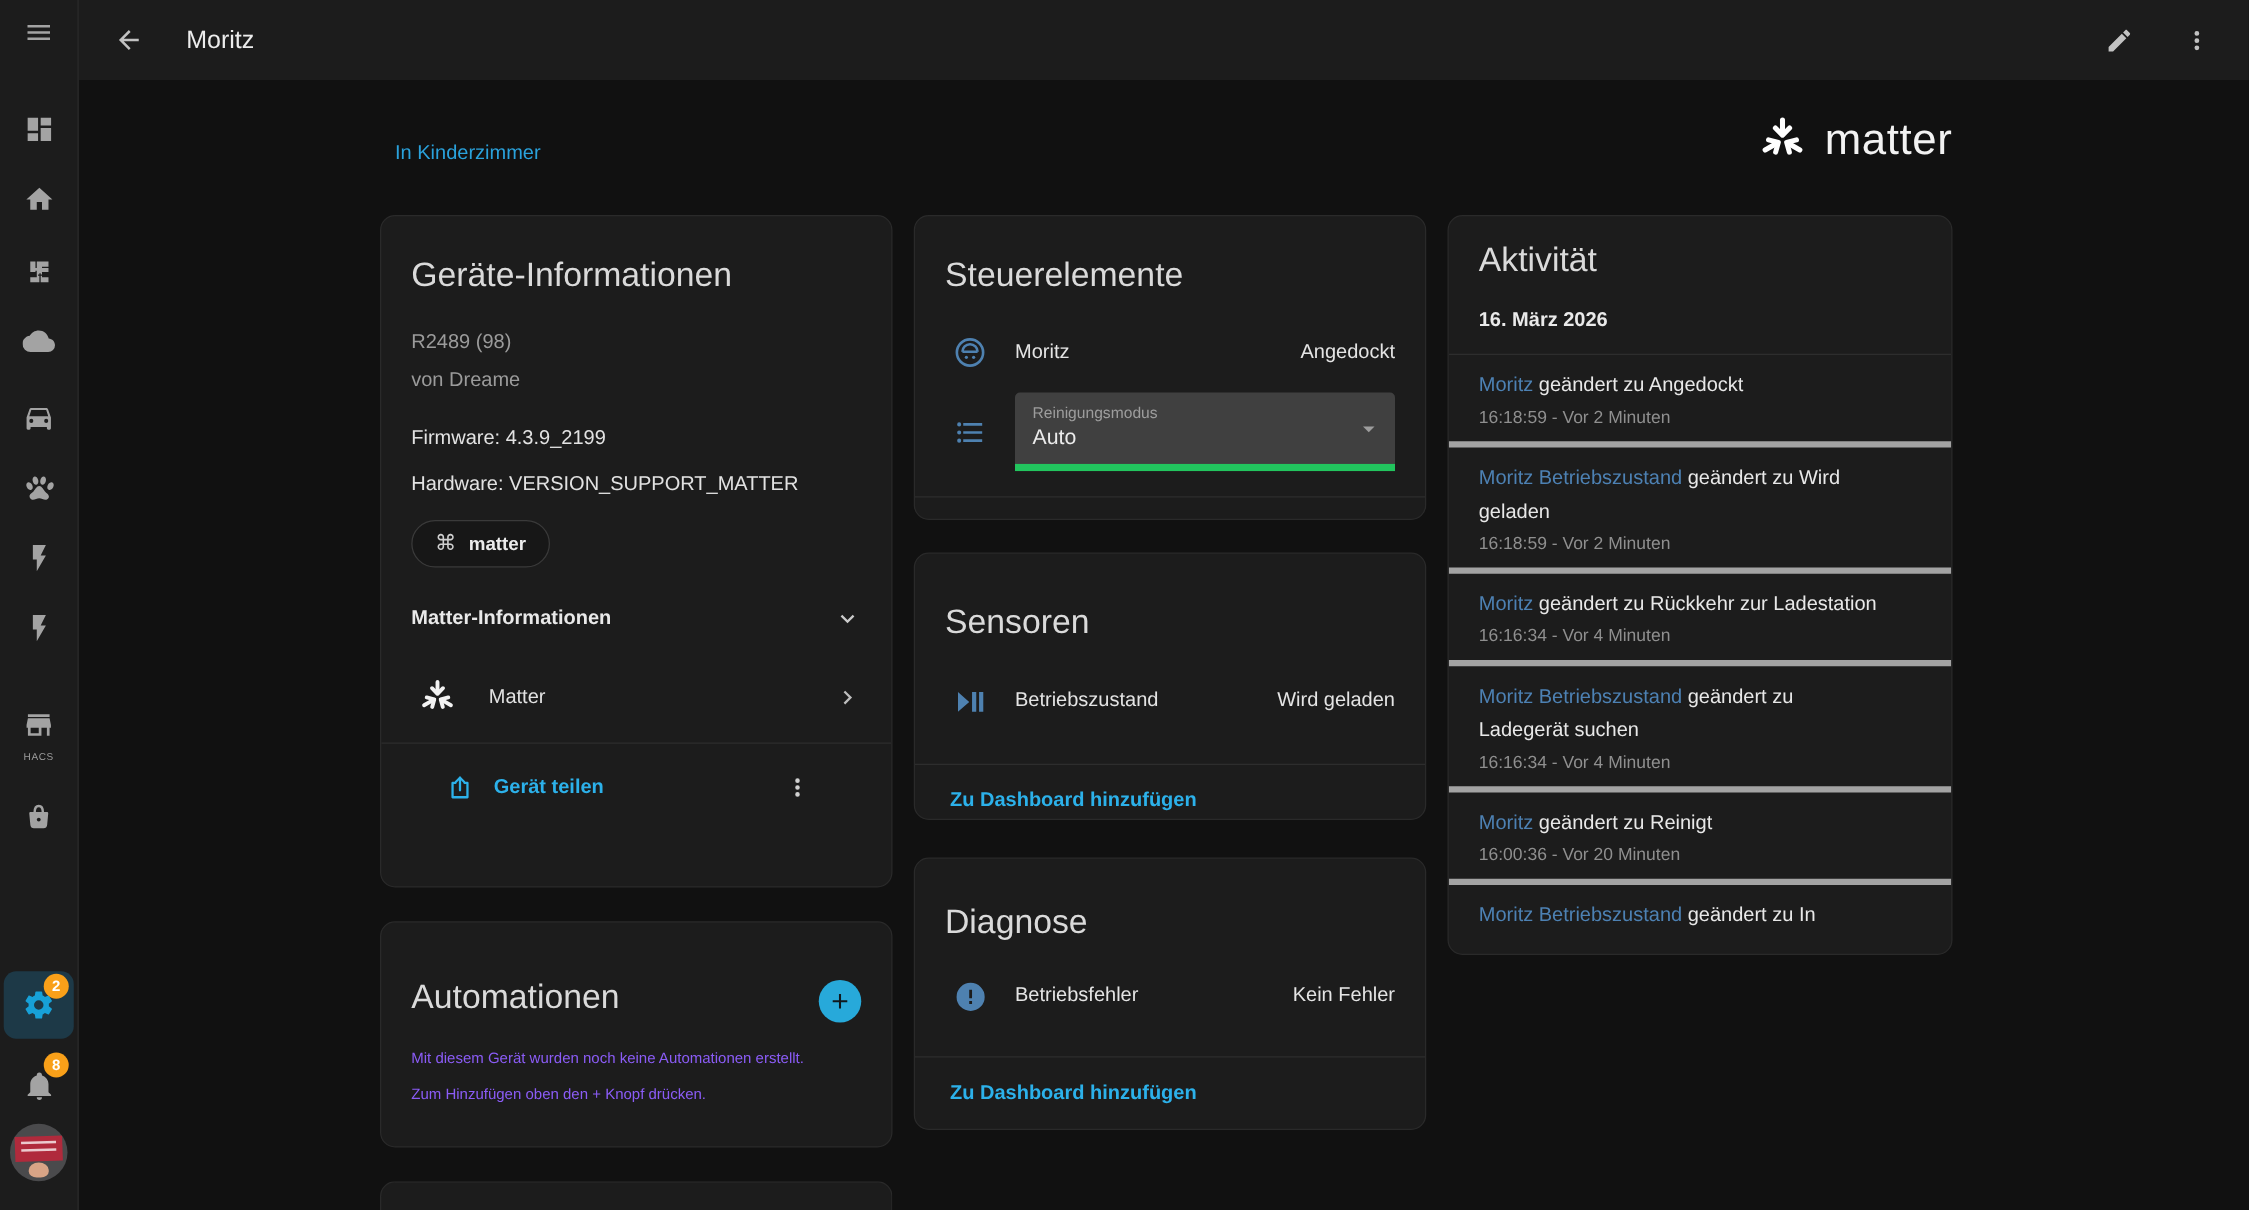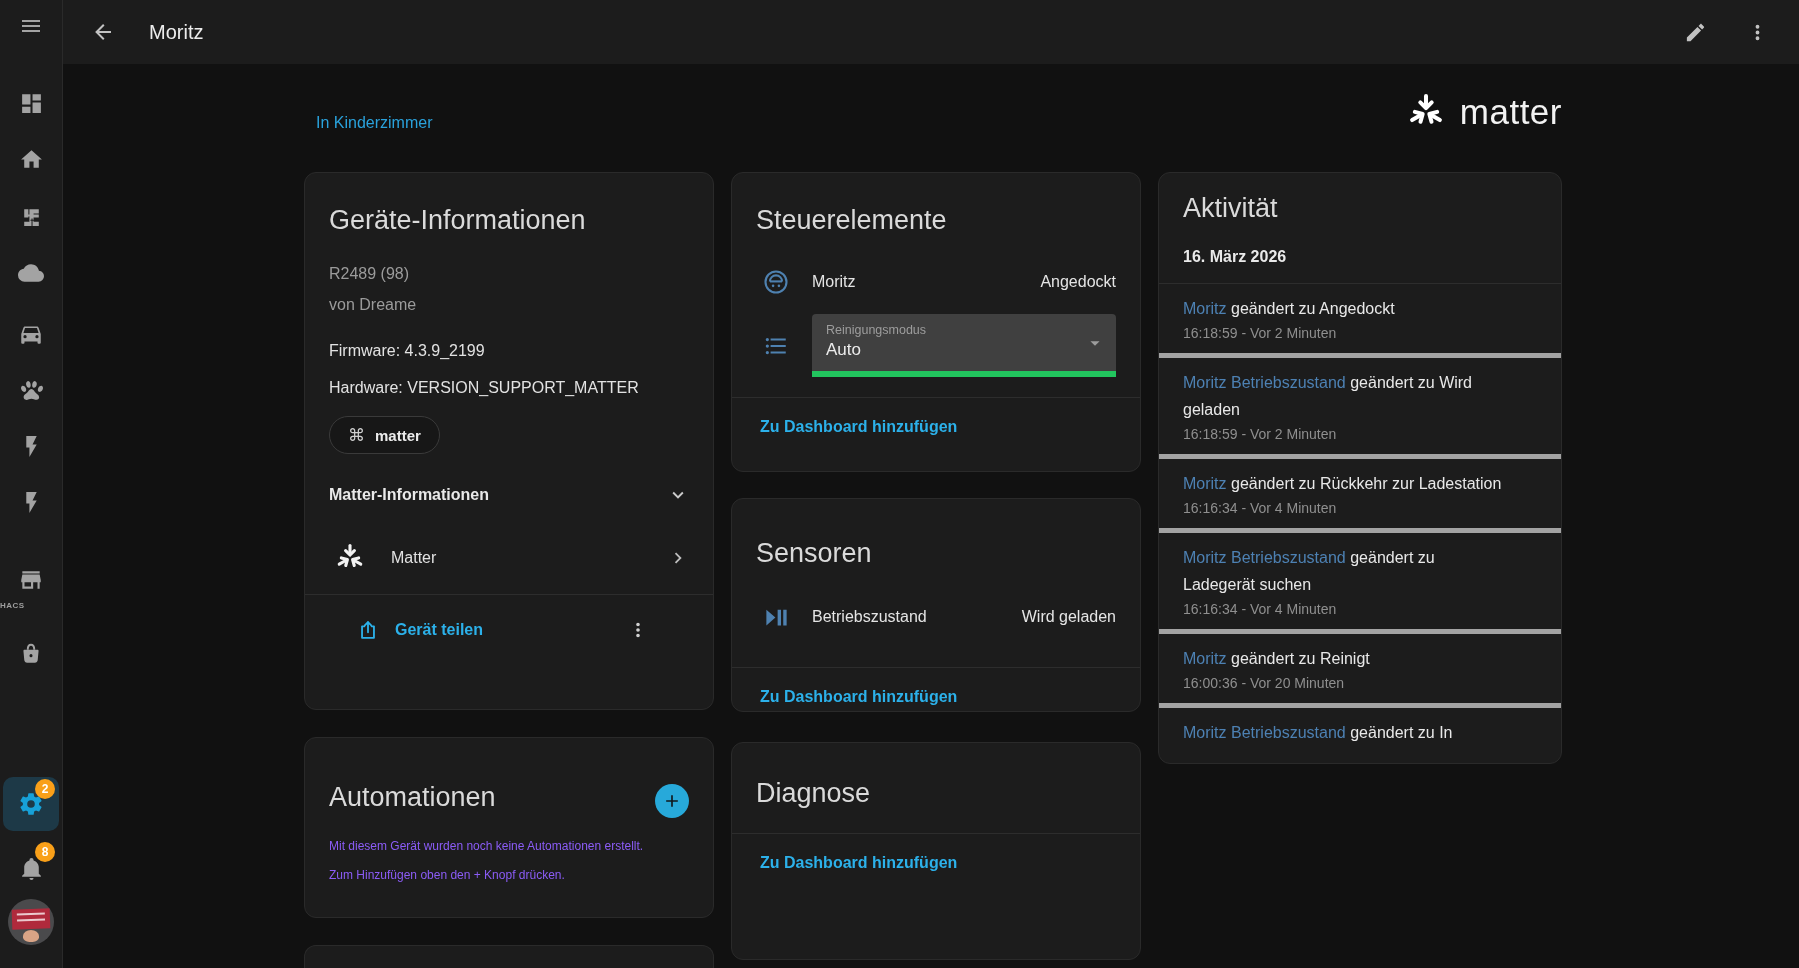--- a/index.html
+++ b/index.html
@@ -12,21 +12,21 @@
   html,body{width:1799px;height:968px;overflow:hidden;background:var(--bg);
     font-family:"Liberation Sans","DejaVu Sans",sans-serif;color:var(--txt);}
   svg{display:block}
   .ic{fill:currentColor}
 
   
   .sidebar{position:absolute;left:0;top:0;width:63px;height:968px;background:var(--panel);
     border-right:1px solid var(--card-border);z-index:5}
   .sb-btn{position:absolute;left:0;width:62px;height:48px;display:flex;align-items:center;justify-content:center;
     background:none;border:none;color:#a3a3a3;cursor:pointer}
-  .sb-hacs-label{position:absolute;left:0;width:62px;font-size:8px;font-weight:700;
+  .sb-hacs-label{position:absolute;left:0;width:62px;text-align:center;font-size:8px;font-weight:400;
     letter-spacing:.5px;color:#9e9e9e}
   .sb-tile{position:absolute;left:3px;width:56px;height:54px;border-radius:10px;background:var(--selected-bg);
     display:flex;align-items:center;justify-content:center;border:none;cursor:pointer;color:#17a1d8}
   .badge{position:absolute;width:20px;height:20px;border-radius:50%;background:var(--badge);color:#fff;
     font-size:12px;font-weight:700;display:flex;align-items:center;justify-content:center}
   .avatar{position:absolute;left:8px;top:899px;width:46px;height:46px;border-radius:50%;overflow:hidden;
     background:#4a4a4c;border:none;cursor:pointer}
   .avatar .sign{position:absolute;left:4px;top:10px;width:38px;height:20px;background:#b02a3c;transform:rotate(-2deg)}
   .avatar .sign i{display:block;height:2px;background:rgba(255,255,255,.75);margin:4px 5px 0}
   .avatar .face{position:absolute;left:15px;top:31px;width:16px;height:12px;border-radius:50% 50% 40% 40%;background:#d9a486}
@@ -87,21 +87,21 @@
   
   .card-autom{height:181px;margin-top:27px;padding:38px 24px 0;overflow:hidden}
   .autom-head{display:flex;align-items:flex-start;justify-content:space-between;margin-top:6px}
   .plus-btn{width:34px;height:34px;border-radius:50%;background:#27a9da;border:none;display:flex;align-items:center;
     justify-content:center;color:#10191e;cursor:pointer;margin-top:2px}
   .autom-text{margin-top:14px;font-size:12px;line-height:29px;color:#8b5cf6;max-width:334px}
   .card-stub{height:80px;margin-top:27px;border-bottom:none;border-bottom-left-radius:0;border-bottom-right-radius:0}
 
   
   .ecard{padding:24px 24px 0;overflow:hidden}
-  .card-controls{height:300px}
+  .card-controls{height:244px}
   .card-sensors{height:214px;margin-top:26px}
   .card-diag{height:218px;margin-top:30px}
   .card-sensors h2{margin-top:15px}
   .card-diag h2{margin-top:11px}
   .card-controls h2{margin-top:8px}
   .erow{display:flex;align-items:center;height:48px}
   .erow .ebox{width:40px;display:flex;justify-content:center;color:var(--icon-blue)}
   .erow .ename{font-size:16px;margin-left:16px;color:#e4e4e4}
   .erow .estate{margin-left:auto;font-size:16px;color:#e4e4e4}
   .row1{margin-top:22px}
@@ -381,20 +381,29 @@
           <span class="estate">Wird geladen</span>
         </div>
         <div class="ehr hr-sensors"></div>
         <div class="efoot">
           <button class="blue-link">Zu Dashboard hinzufügen</button>
         </div>
       </section>
 
       <section class="card ecard card-diag">
         <h2>Diagnose</h2>
+        <div class="erow rowD">
+          <span class="ebox">
+            <svg width="27" height="27" viewBox="0 0 24 24">
+                <path class="ic" d="M13,13H11V7H13M13,17H11V15H13M12,2A10,10 0 0,0 2,12A10,10 0 0,0 12,22A10,10 0 0,0 22,12A10,10 0 0,0 12,2Z"></path>
+              </svg>
+          </span>
+          <span class="ename">Betriebsfehler</span>
+          <span class="estate">Kein Fehler</span>
+        </div>
         <div class="ehr hr-diag"></div>
         <div class="efoot">
           <button class="blue-link">Zu Dashboard hinzufügen</button>
         </div>
       </section>
     </div>
 
     <div class="col col3">
       <section class="card card-activity">
         <h2>Aktivität</h2>

